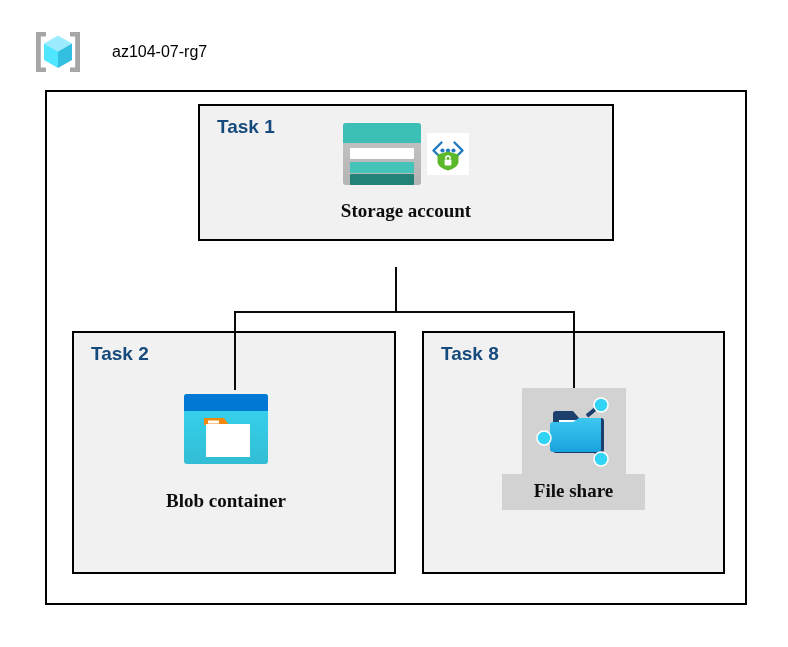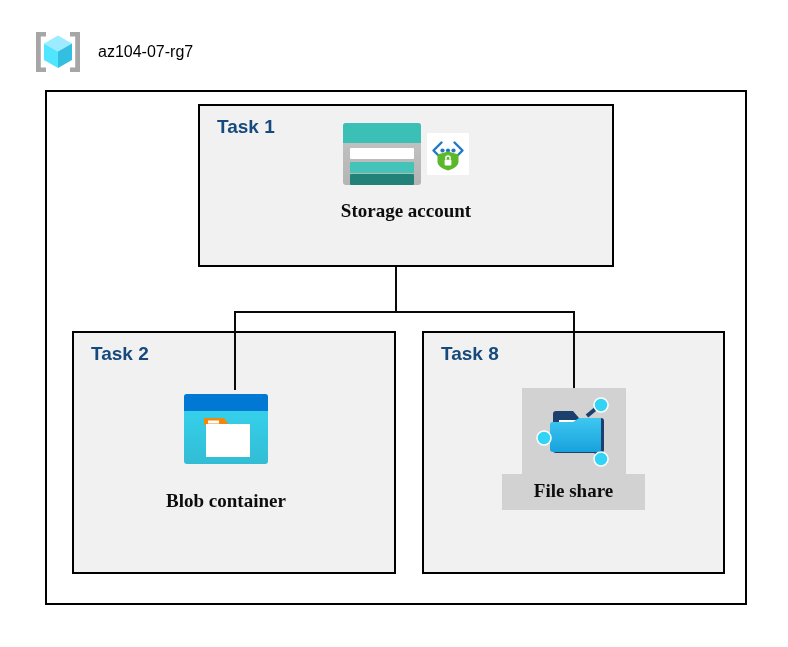--- a/index.html
+++ b/index.html
@@ -15,21 +15,21 @@
     overflow: hidden;
   }
 
   
   #rg-header {
     position: absolute;
     left: 32px;
     top: 26px;
     display: flex;
     align-items: center;
-    gap: 14px;
+    gap: 28px;
   }
   #rg-icon {
     width: 52px;
     height: 52px;
     position: relative;
     flex: 0 0 auto;
   }
 
   
   #rg-container {
@@ -43,21 +43,21 @@
     box-sizing: border-box;
   }
 
   
   .task-box {
     position: absolute;
     background: #f1f1f1;
     border: 2px solid #000000;
     box-sizing: border-box;
   }
-  #task-1-box { left: 198px; top: 104px; width: 416px; height: 163px; }
+  #task-1-box { left: 198px; top: 104px; width: 416px; height: 137px; }
   #task-2-box { left: 72px;  top: 331px; width: 324px; height: 243px; }
   #task-3-box { left: 422px; top: 331px; width: 303px; height: 243px; }
 
   .task-label {
     position: absolute;
     left: 17px;
     top: 10px;
     font-size: 19px;
     font-weight: bold;
     color: #16497c;

